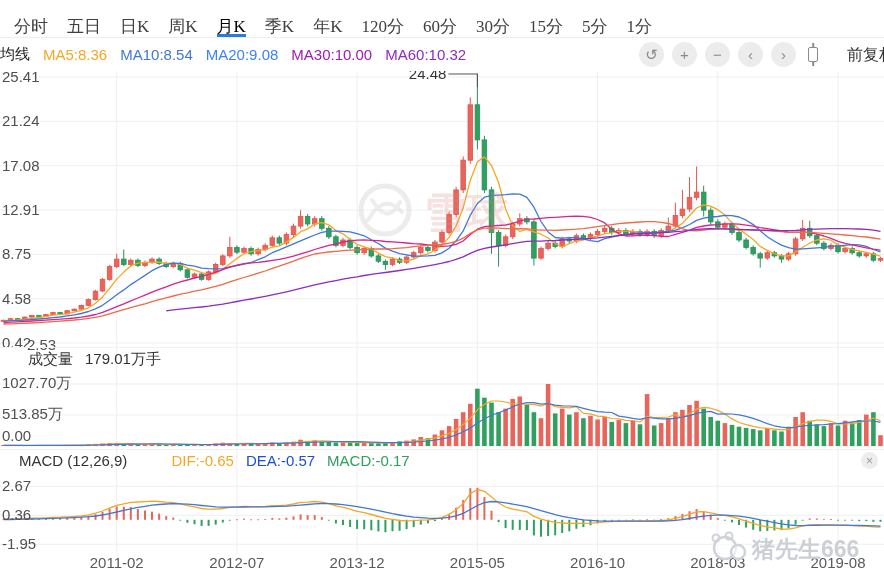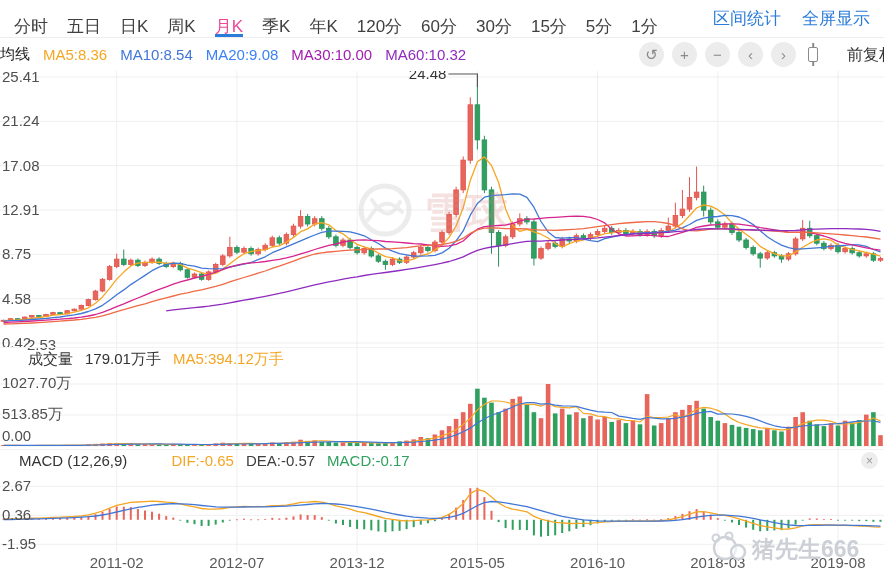--- a/index.html
+++ b/index.html
@@ -1,21 +1,21 @@
 <!DOCTYPE html>
 <html><head>
 <meta charset="utf-8">
 <style>
   html,body{margin:0;padding:0;}
   body{width:884px;height:585px;overflow:hidden;position:relative;background:#fff;
        font-family:"Liberation Sans",sans-serif;-webkit-font-smoothing:antialiased;}
   
   .nav{display:flex;align-items:stretch;height:37px;padding:0 14px;border-bottom:1px solid #ededed;background:#fff;position:relative;z-index:3;}
-  .tab{margin-right:19px;font-size:17px;color:#404040;display:flex;align-items:center;cursor:pointer;border-bottom:3px solid transparent;padding-top:18px;}
-  .tab.active{color:#ec4899;border-bottom-color:#2b7cd9;}
+  .tab{margin-right:19px;font-size:17px;color:#404040;display:flex;align-items:center;cursor:pointer;border-bottom:3px solid transparent;padding-top:18px;font-family:Liberation Serif, serif;}
+  .tab.active{color:#000000;border-bottom-color:#2b7cd9;}
   .nav-links{margin-left:auto;display:flex;align-items:center;gap:21px;}
   .nav-link{color:#2b7cd9;font-size:17px;cursor:pointer;white-space:nowrap;}
   
   .row2{position:relative;height:33px;display:flex;align-items:center;padding-left:0;font-size:15px;z-index:3;background:#fff;}
   .row2 .lg{margin-right:13px;white-space:nowrap;}
   .lg-title{color:#222;}
   .tools{position:absolute;right:62px;top:4px;display:flex;gap:8px;align-items:center;}
   .ico{width:25px;height:25px;border-radius:50%;background:#ececec;color:#8a8a8a;display:flex;align-items:center;justify-content:center;font-size:15px;line-height:1;cursor:pointer;user-select:none;}
   .kline-glyph{width:8px;height:13px;border:1.6px solid #8a8a8a;border-radius:2px;position:relative;margin:0 4px;cursor:pointer;}
   .kline-glyph::before,.kline-glyph::after{content:"";position:absolute;left:50%;transform:translateX(-50%);width:1.6px;background:#8a8a8a;height:4px;}
@@ -41,24 +41,20 @@
   <div class="tab">周K</div>
   <div class="tab active">月K</div>
   <div class="tab">季K</div>
   <div class="tab">年K</div>
   <div class="tab">120分</div>
   <div class="tab">60分</div>
   <div class="tab">30分</div>
   <div class="tab">15分</div>
   <div class="tab">5分</div>
   <div class="tab">1分</div>
-  <div class="nav-links">
-    <div class="nav-link">区间统计</div>
-    <div class="nav-link">全屏显示</div>
-  </div>
 </div>
 
 <div class="row2">
   <span class="lg lg-title">均线</span>
   <span class="lg" style="color: rgb(245, 166, 35);">MA5:8.36</span>
   <span class="lg" style="color: rgb(65, 119, 213);">MA10:8.54</span>
   <span class="lg" style="color: #3b82f6;">MA20:9.08</span>
   <span class="lg" style="color: #a21caf;">MA30:10.00</span>
   <span class="lg" style="color: rgb(143, 43, 191);">MA60:10.32</span>
   <div class="tools">
@@ -68,27 +64,26 @@
     <div class="ico">‹</div>
     <div class="ico">›</div>
     <div class="kline-glyph"></div>
   </div>
   <div class="adjust">前复权</div>
 </div>
 
 <div class="band" id="vol-band">
   <span class="dark">成交量</span>
   <span class="dark">179.01万手</span>
-  <span style="color: rgb(245, 166, 35);">MA5:394.12万手</span>
 </div>
 
 <div class="band" id="macd-band">
   <span class="dark">MACD (12,26,9)</span>
   <span style="color: rgb(245, 166, 35); margin-left: 32px;">DIF:-0.65</span>
-  <span style="color: #404040;">DEA:-0.57</span>
+  <span style="color: #1d4ed8;">DEA:-0.57</span>
   <span style="color: rgb(47, 160, 94);">MACD:-0.17</span>
 </div>
 <div class="close-btn">×</div>
 
 <svg id="chart" width="884" height="585" style="font-family:&quot;Liberation Sans&quot;,sans-serif;">
     <g stroke="#efefef" stroke-width="1">
       <line x1="116.688" y1="70" x2="116.688" y2="553"></line>
       <line x1="236.912" y1="70" x2="236.912" y2="553"></line>
       <line x1="357.136" y1="70" x2="357.136" y2="553"></line>
       <line x1="477.36" y1="70" x2="477.36" y2="553"></line>

